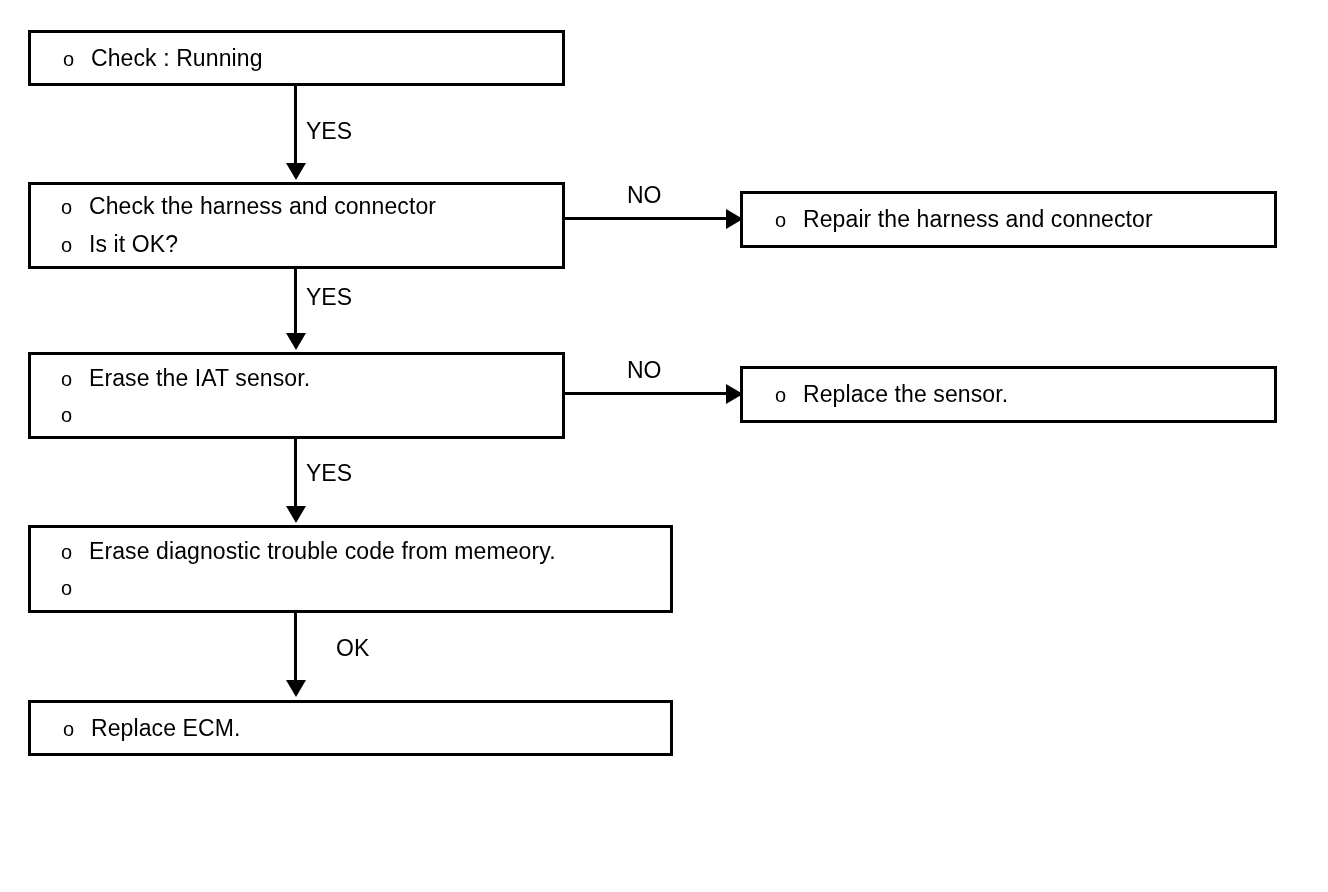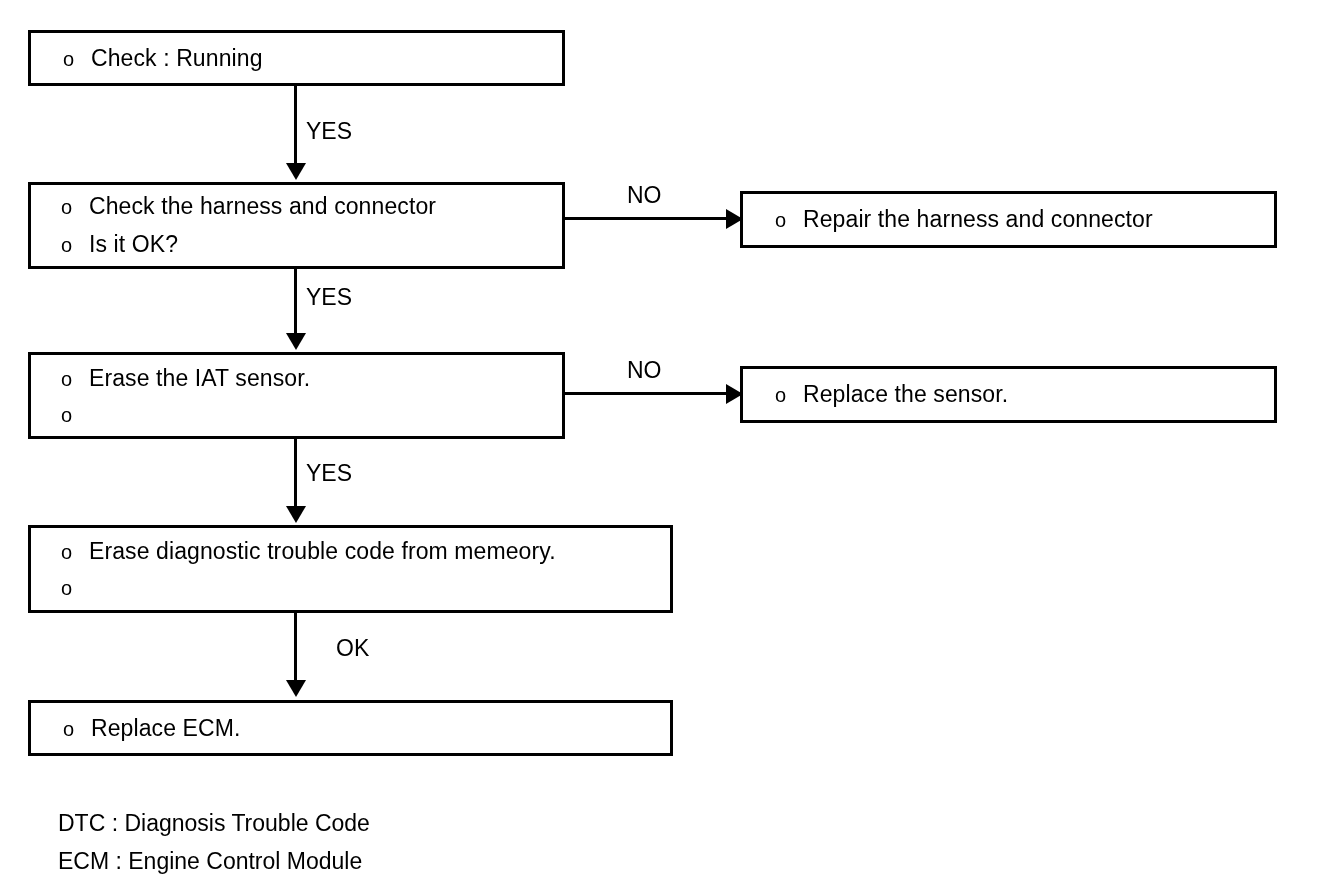--- a/index.html
+++ b/index.html
@@ -181,18 +181,14 @@
   <div class="arrow-down" style="left:286px; top:680px;"></div>
   <div class="edge-label" style="left:308px; top:637px;margin-left:28px;">OK</div>
 
   <div class="flow-box single" style="left:28px; top:700px; width:645px; height:56px;">
     <div class="box-line">
       <span class="bullet">o</span>
       <span class="box-text">Replace ECM.</span>
     </div>
   </div>
 
-  <div class="legend" style="left:58px; top:812px;">
-    <div class="legend-line">DTC : Diagnosis Trouble Code</div>
-    <div class="legend-line">ECM : Engine Control Module</div>
-  </div>
 
 </div>
 
 </body></html>

